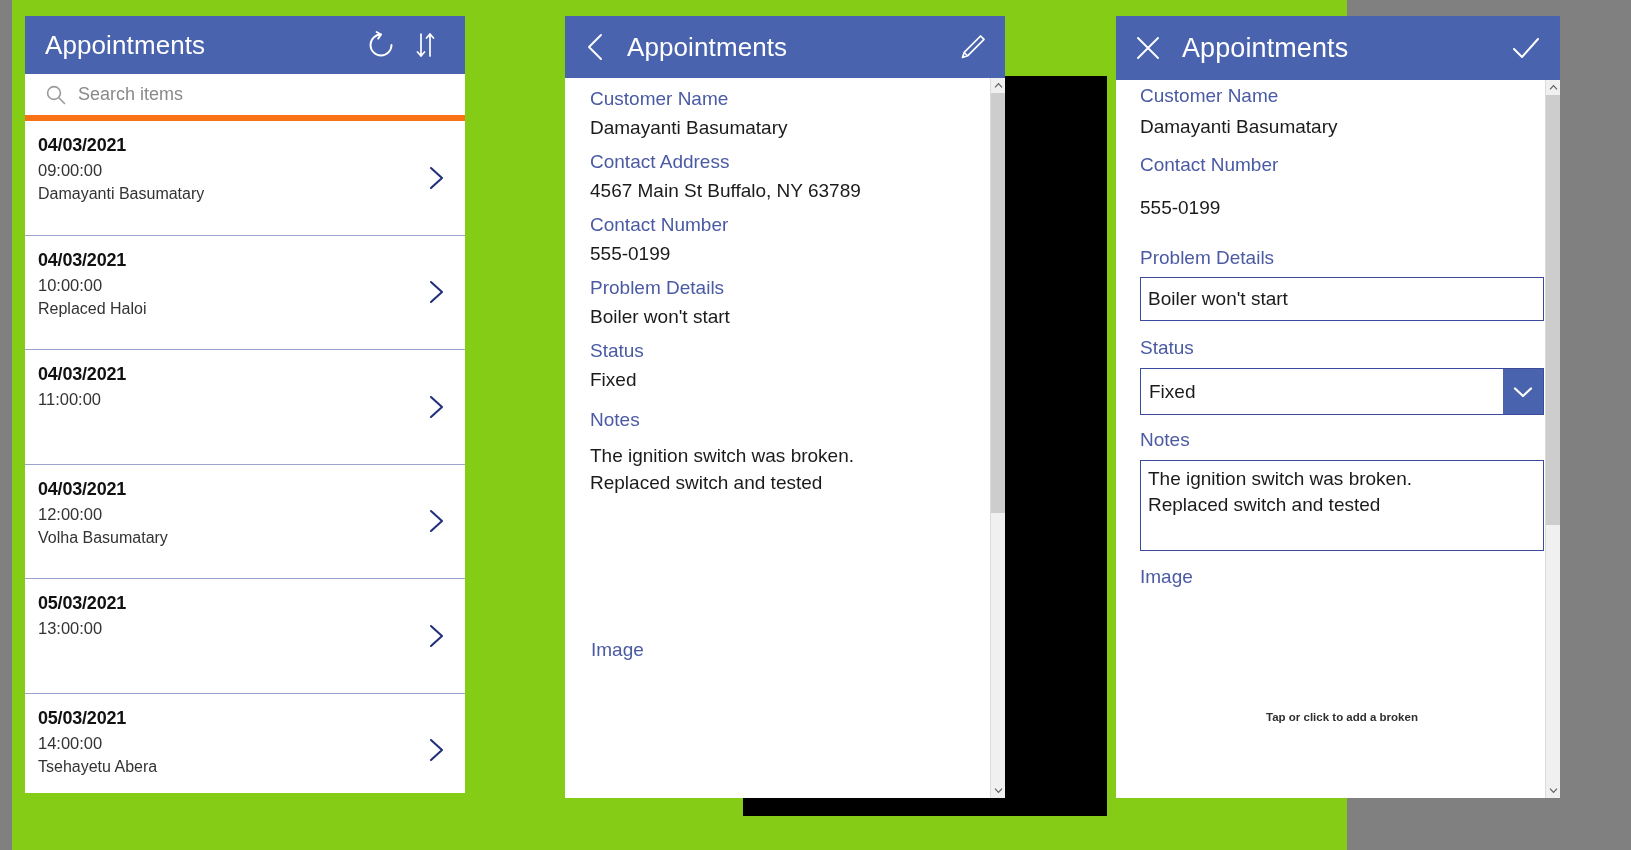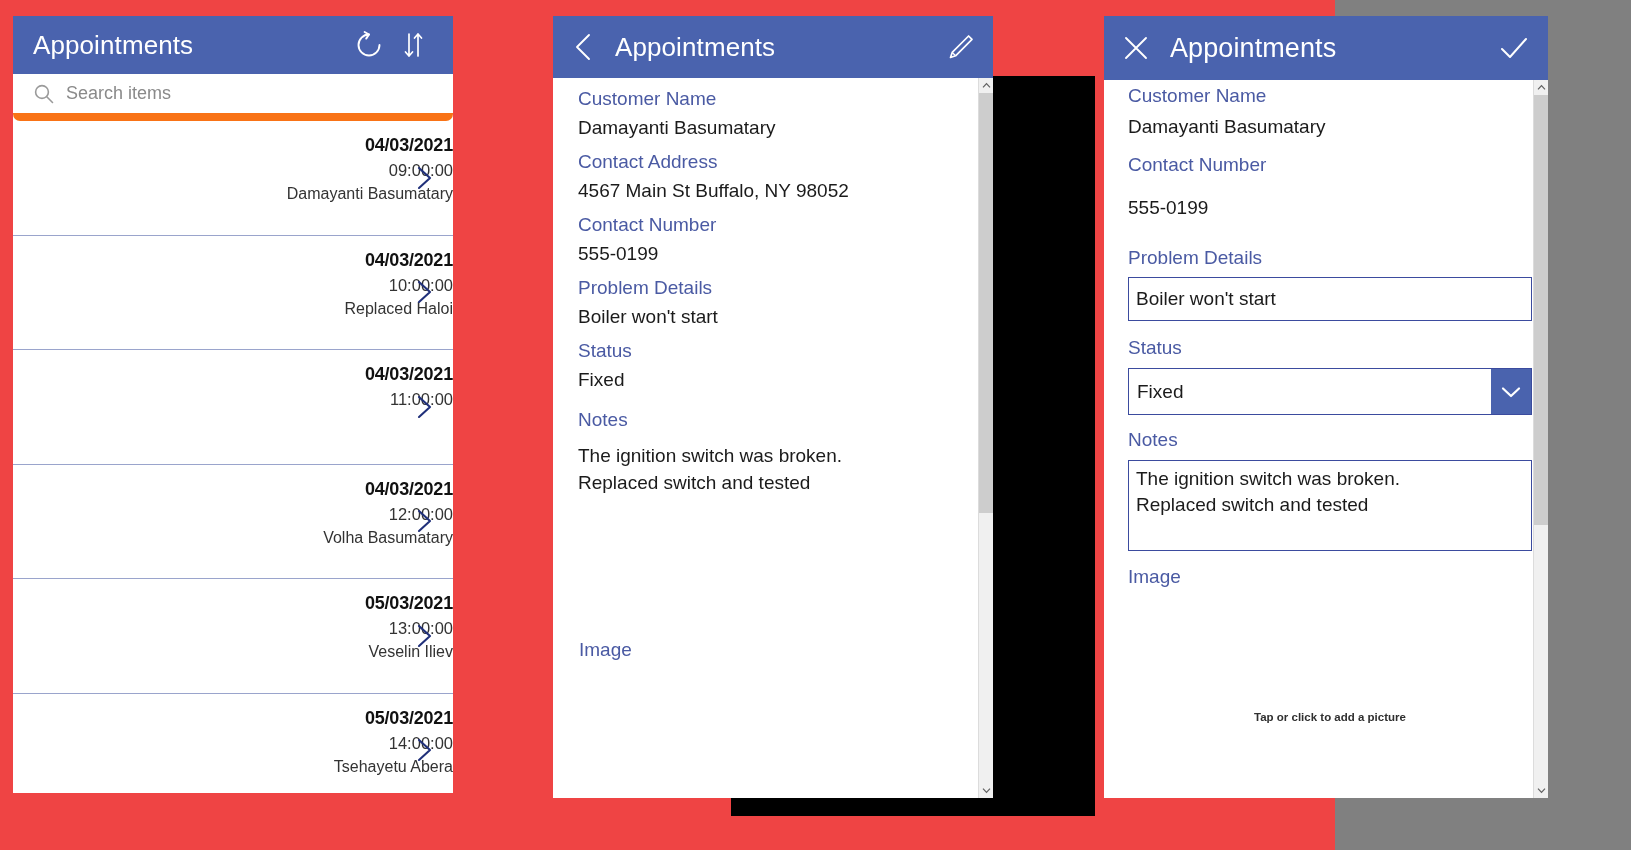--- a/index.html
+++ b/index.html
@@ -2,21 +2,21 @@
 <html><head>
 <meta charset="utf-8">
 <style>
   * { box-sizing: border-box; margin: 0; padding: 0; }
   html, body {
     width: 1631px; height: 850px;
     background: #808080;
     font-family: "Liberation Sans", sans-serif;
     overflow: hidden;
   }
-  .stage { position: relative; width: 1335px; height: 850px; background: #ef4444; }
+  .stage { position: relative; width: 1335px; height: 850px; background: #84cc16; margin-left: 12px; }
 
   
   .black-backdrop {
     position: absolute;
     left: 731px; top: 76px; width: 364px; height: 740px;
     background: #000000;
   }
 
   
   .panel {
@@ -49,38 +49,36 @@
   #panel-list .panel-header { height: 58px; padding: 0 18px 0 20px; }
   #panel-list .panel-title { flex: 1; font-size: 26px; }
   #panel-list .hdr-icon { width: 44px; height: 44px; }
 
   .search-row {
     height: 47px;
     display: flex;
     align-items: center;
     padding: 0 12px 0 18px;
     background: #ffffff;
-    border-bottom: 8px solid #f97316;
-    border-radius: 7px;
+    border-bottom: 6px solid #f97316;
   }
   .search-icon { width: 26px; height: 26px; flex: 0 0 26px; margin-right: 9px; }
   .search-text {
     font-size: 18px;
     color: #8a8a8a;
     font-weight: 400;
   }
 
   .list-scroll { height: 672px; overflow: hidden; }
   .list-item {
     position: relative;
     height: 114.5px;
     border-bottom: 1px solid #9aa4cc;
-    padding: 12px 0 0 23px;
-    cursor: pointer;
-    text-align: right;
+    padding: 12px 0 0 13px;
+    cursor: pointer;
   }
   .li-date { font-size: 18px; font-weight: bold; color: #111; line-height: 25px; letter-spacing: -0.2px;}
   .li-time { font-size: 16.5px; color: #333; line-height: 24px; }
   .li-name { font-size: 16px; color: #333; line-height: 24px; }
   .li-chev {
     position: absolute;
     right: 14px; top: 50%;
     transform: translateY(-50%);
     width: 30px; height: 30px;
   }
@@ -266,21 +264,20 @@
         <div class="li-name">Volha Basumatary</div>
         <span class="li-chev">
           <svg width="30" height="30" viewBox="0 0 30 30" fill="none">
               <path d="M10 5 L21 15 L10 25" stroke="#20307a" stroke-width="2.1" fill="none" stroke-linecap="round" stroke-linejoin="round"></path>
             </svg>
         </span>
       </div>
       <div class="list-item">
         <div class="li-date">05/03/2021</div>
         <div class="li-time">13:00:00</div>
-        <div class="li-name">Veselin Iliev</div>
         <span class="li-chev">
           <svg width="30" height="30" viewBox="0 0 30 30" fill="none">
               <path d="M10 5 L21 15 L10 25" stroke="#20307a" stroke-width="2.1" fill="none" stroke-linecap="round" stroke-linejoin="round"></path>
             </svg>
         </span>
       </div>
       <div class="list-item">
         <div class="li-date">05/03/2021</div>
         <div class="li-time">14:00:00</div>
         <div class="li-name">Tsehayetu Abera</div>
@@ -309,21 +306,21 @@
       </span>
     </div>
 
     <div class="view-body">
       <div class="fld">
         <div class="fld-label">Customer Name</div>
         <div class="fld-value">Damayanti Basumatary</div>
       </div>
       <div class="fld">
         <div class="fld-label">Contact Address</div>
-        <div class="fld-value">4567 Main St Buffalo, NY 98052</div>
+        <div class="fld-value">4567 Main St Buffalo, NY 63789</div>
       </div>
       <div class="fld">
         <div class="fld-label">Contact Number</div>
         <div class="fld-value">555-0199</div>
       </div>
       <div class="fld">
         <div class="fld-label">Problem Details</div>
         <div class="fld-value">Boiler won't start</div>
       </div>
       <div class="fld">
@@ -398,21 +395,21 @@
 
       <div class="e-fld" style="padding-top:9px;">
         <div class="e-label">Notes</div>
         <div class="e-textarea" style="margin-top:4px;">The ignition switch was broken.
 Replaced switch and tested</div>
       </div>
 
       <div class="e-fld" style="padding-top:10px;">
         <div class="e-label">Image</div>
         <div class="img-placeholder">
-          <div class="img-hint">Tap or click to add a picture</div>
+          <div class="img-hint">Tap or click to add a broken</div>
         </div>
       </div>
 
       <div class="vscroll">
         <div class="sb-btn">
           <svg width="9" height="7" viewBox="0 0 9 7">
               <path d="M1 5.3 L4.5 1.6 L8 5.3" stroke="#606060" stroke-width="1.2" fill="none"></path>
             </svg>
         </div>
         <div class="sb-thumb" style="top:15px; height:430px;"></div>

